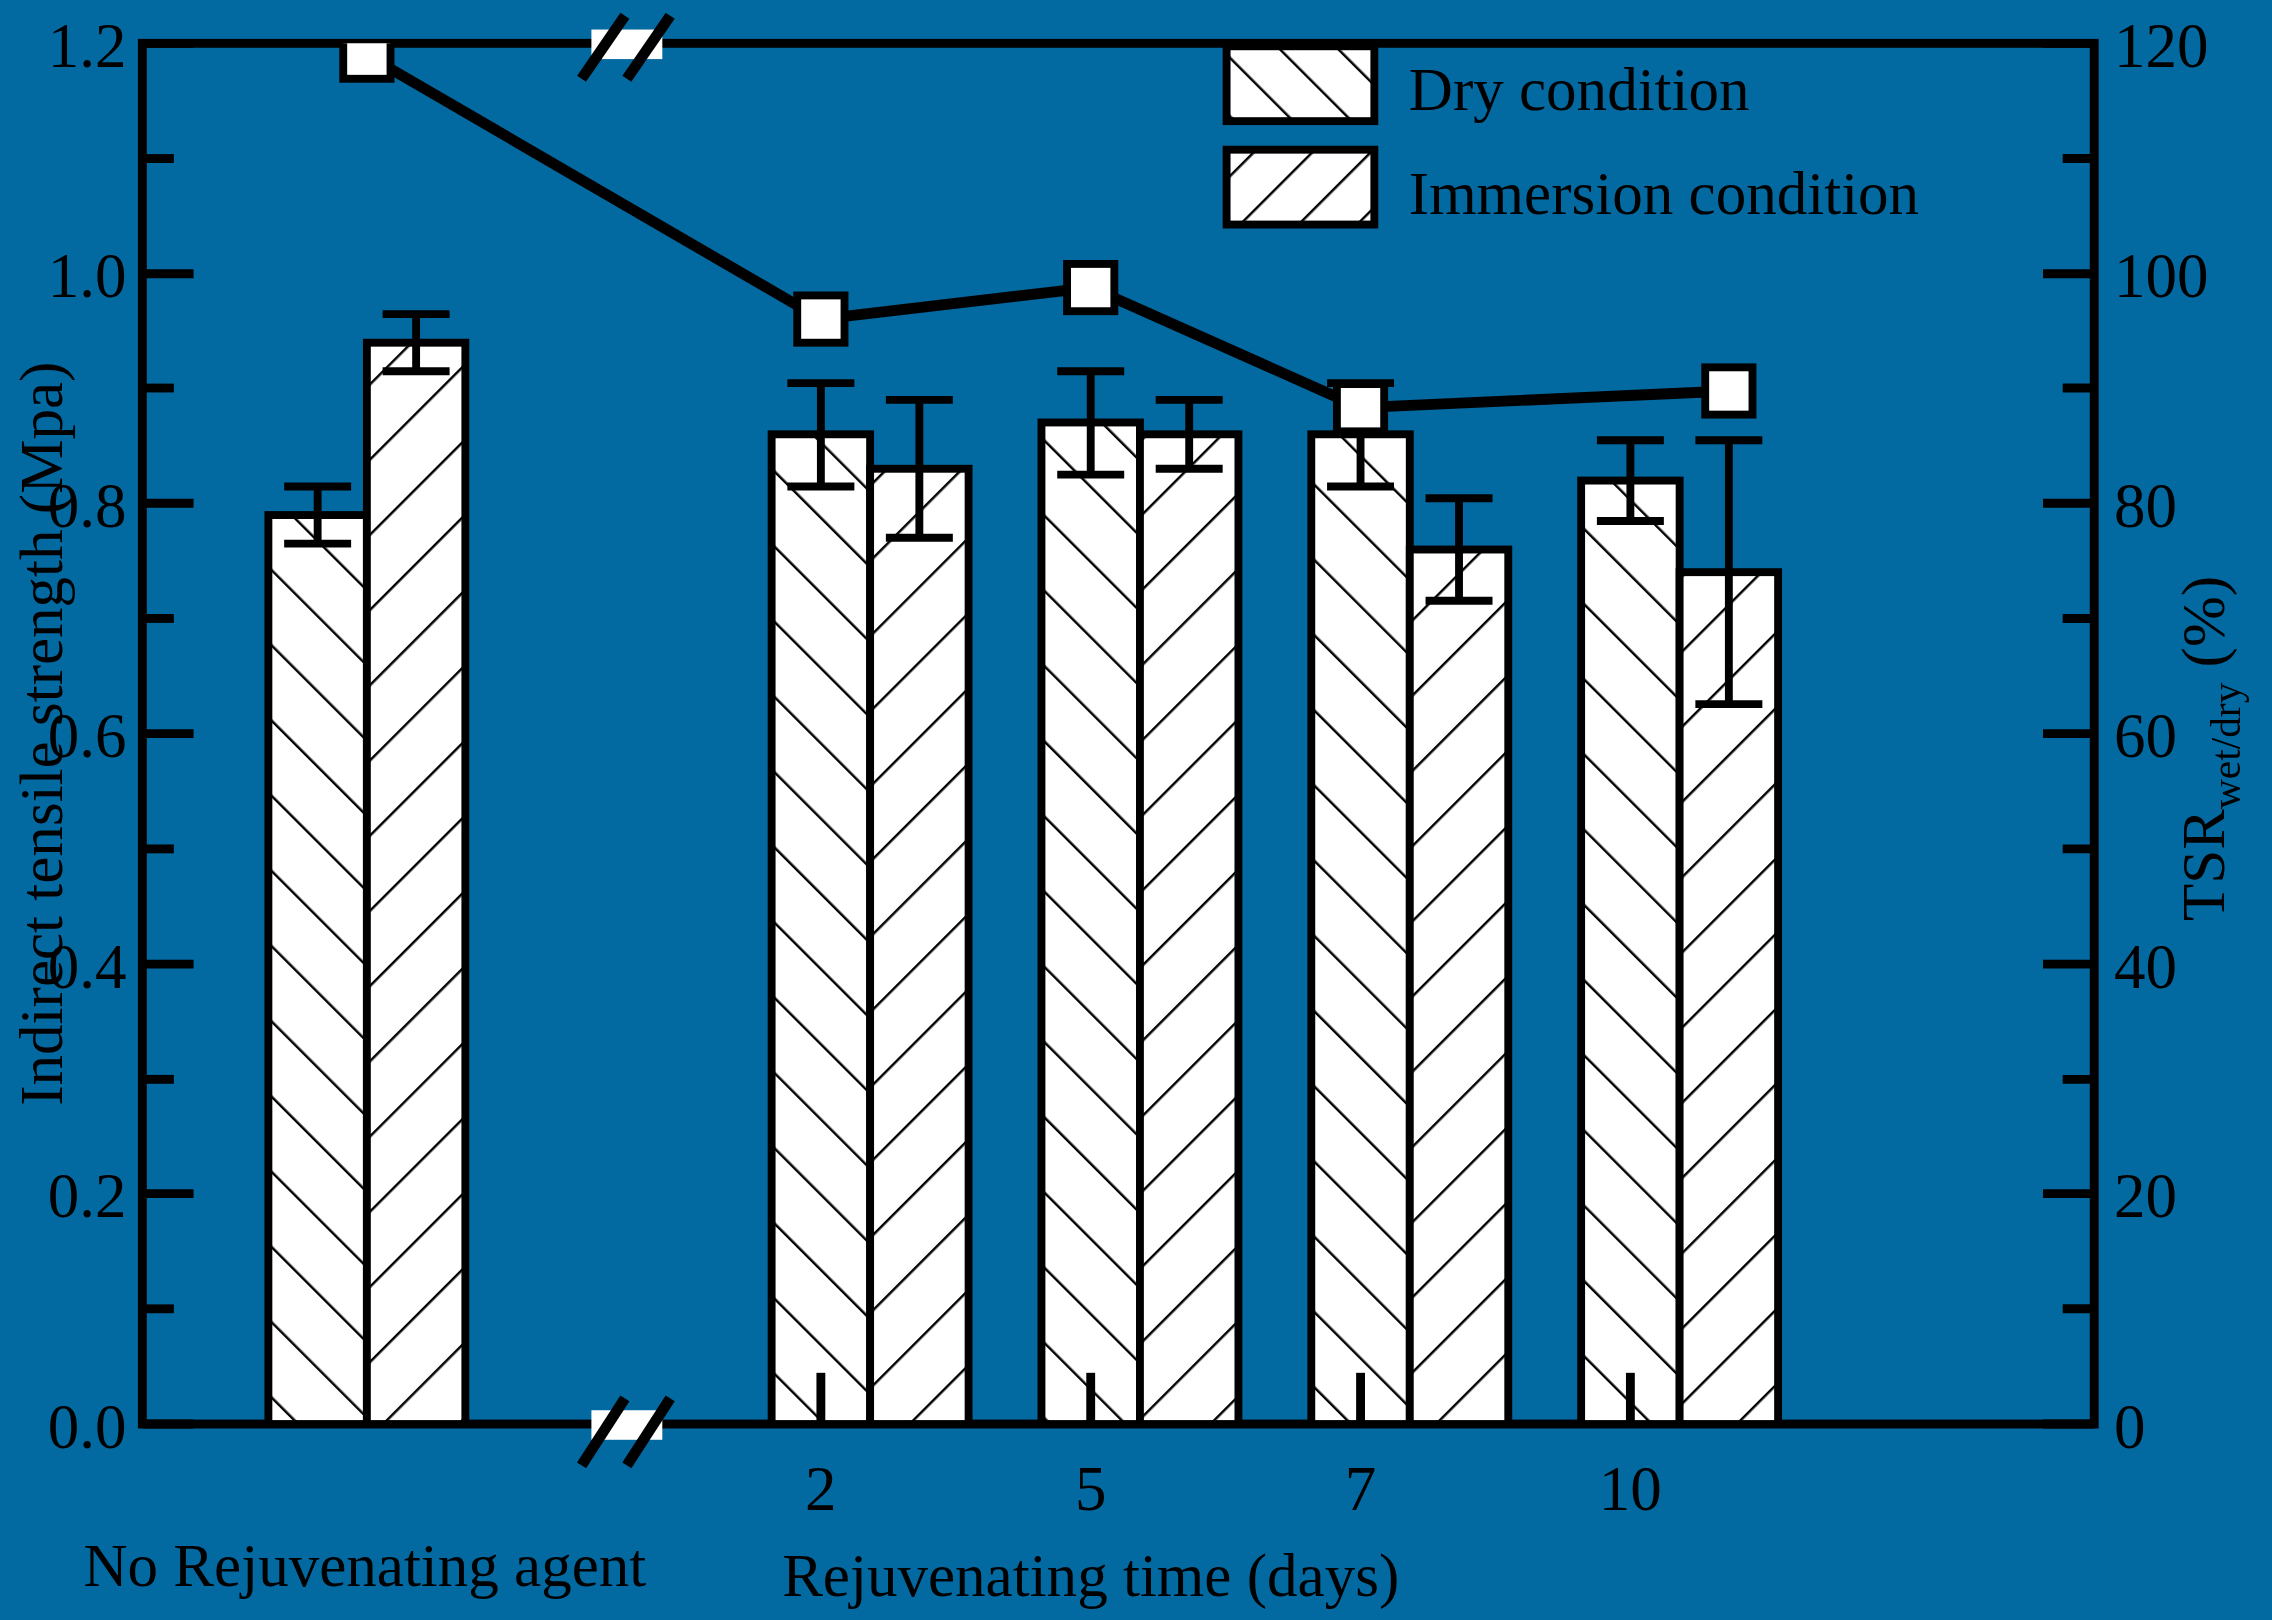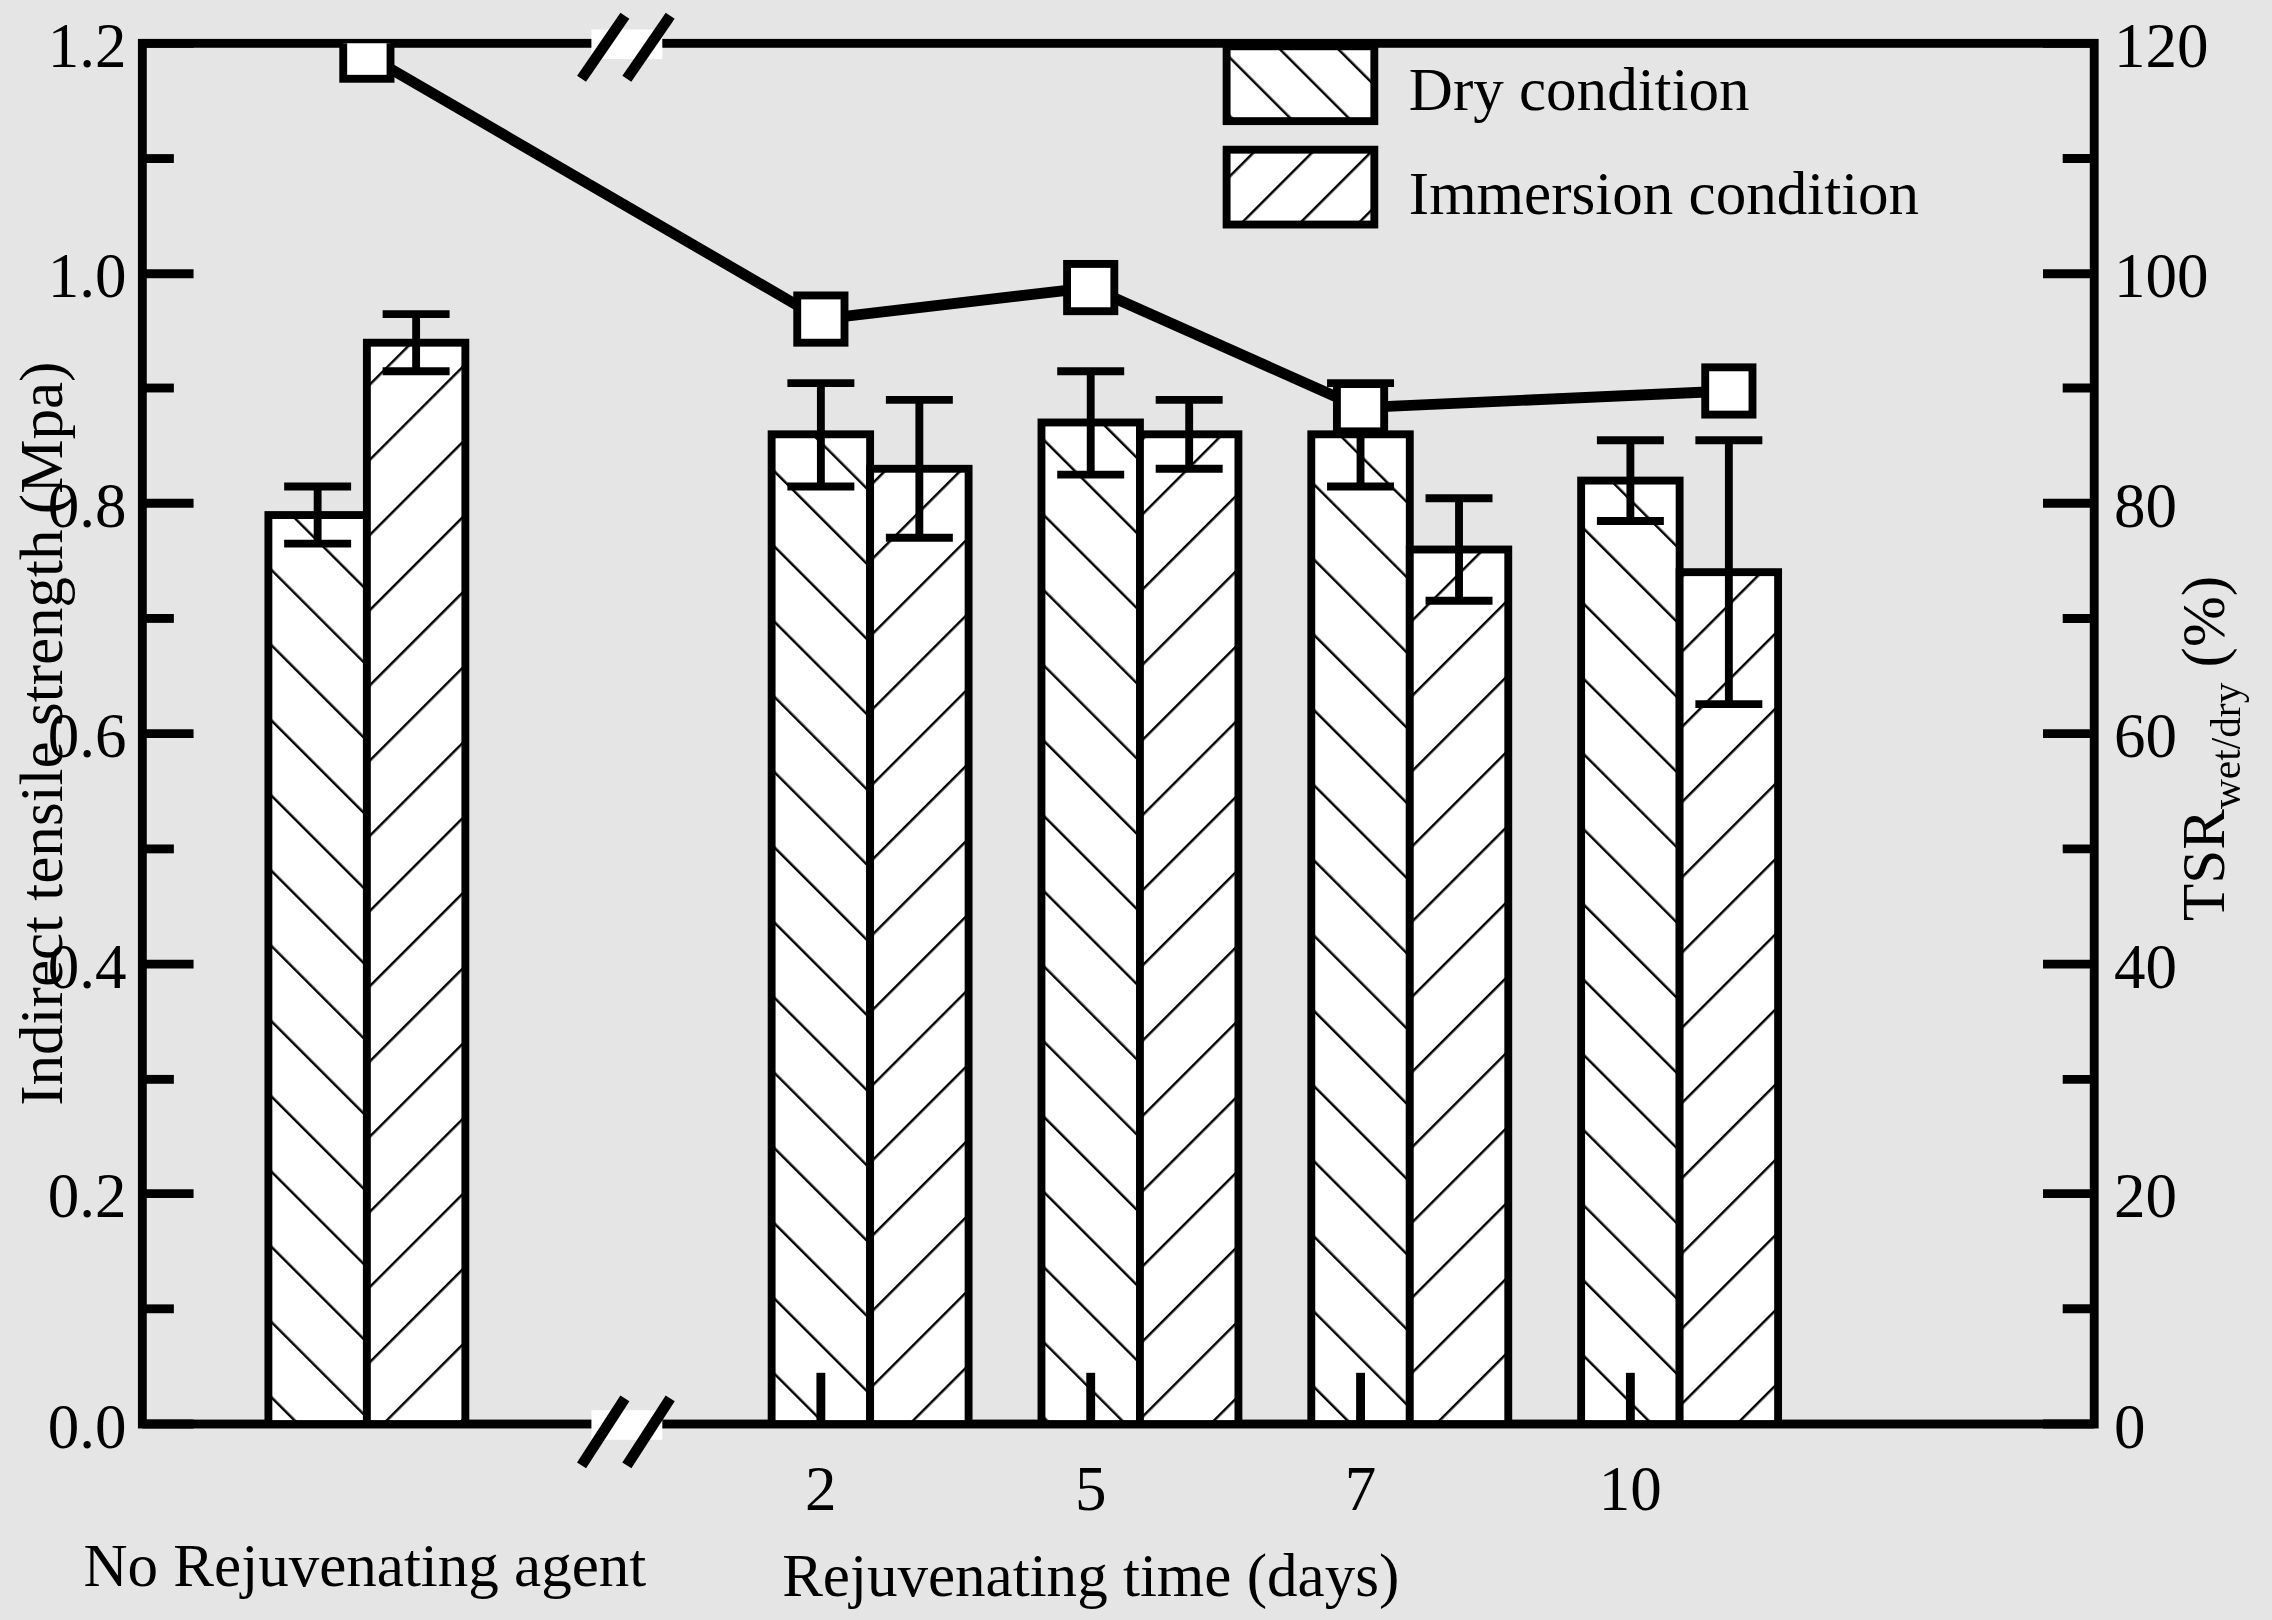--- a/index.html
+++ b/index.html
@@ -1,17 +1,17 @@
 <!DOCTYPE html>
 <html><head>
 <meta charset="utf-8">
 <style>
   html,body{margin:0;padding:0;background:#ffffff;}
   body{font-family:"Liberation Serif", serif;color:#000;}
-  #root{position:relative;width:2273px;height:1620px;background:#e5e5e5;overflow:hidden;}
+  #root{position:relative;width:2273px;height:1620px;background:#0369a1;overflow:hidden;}
   svg{display:block;}
   .axis-num{font-family:"Liberation Serif", serif;font-size:64px;fill:#000;}
   .axis-title{font-family:"Liberation Serif", serif;font-size:62px;fill:#000;}
   .legend-text{font-family:"Liberation Serif", serif;font-size:62px;fill:#000;}
   .cat-text{font-family:"Liberation Serif", serif;font-size:62px;fill:#000;}
   .sub{font-size:42px;}
 </style>
 </head>
 <body>
 

